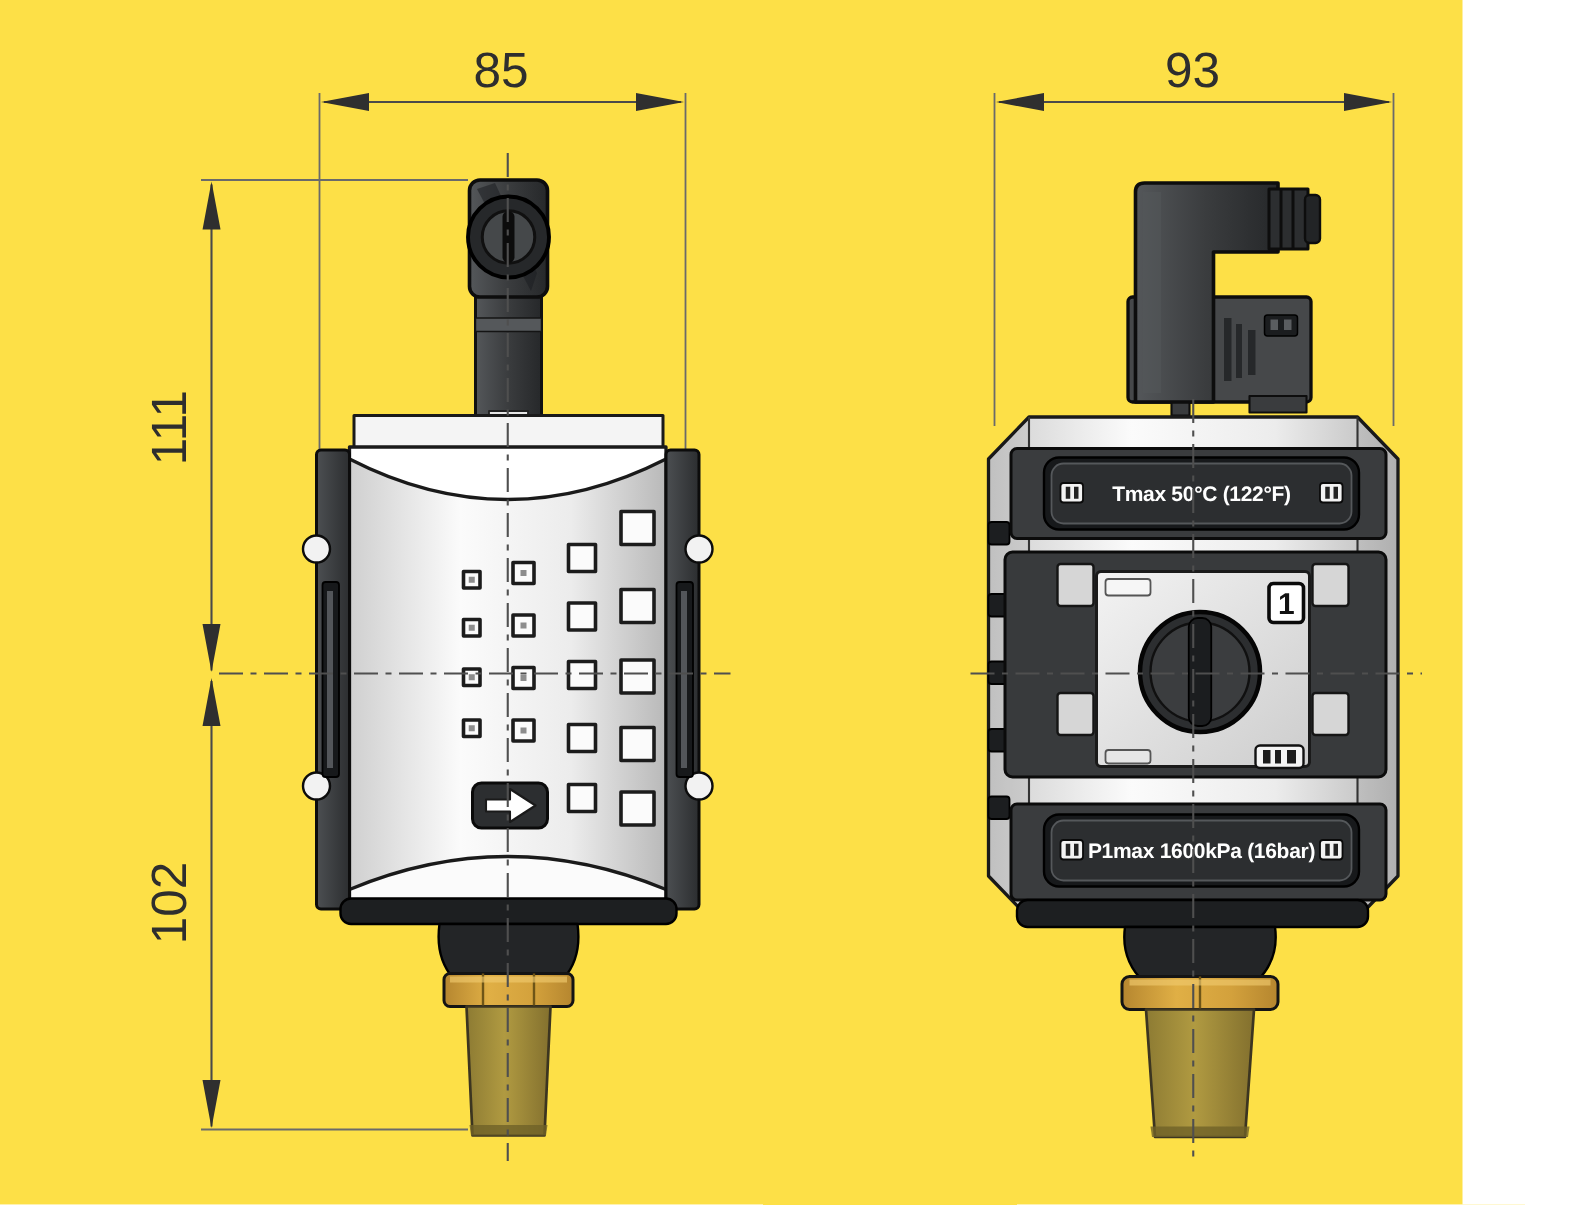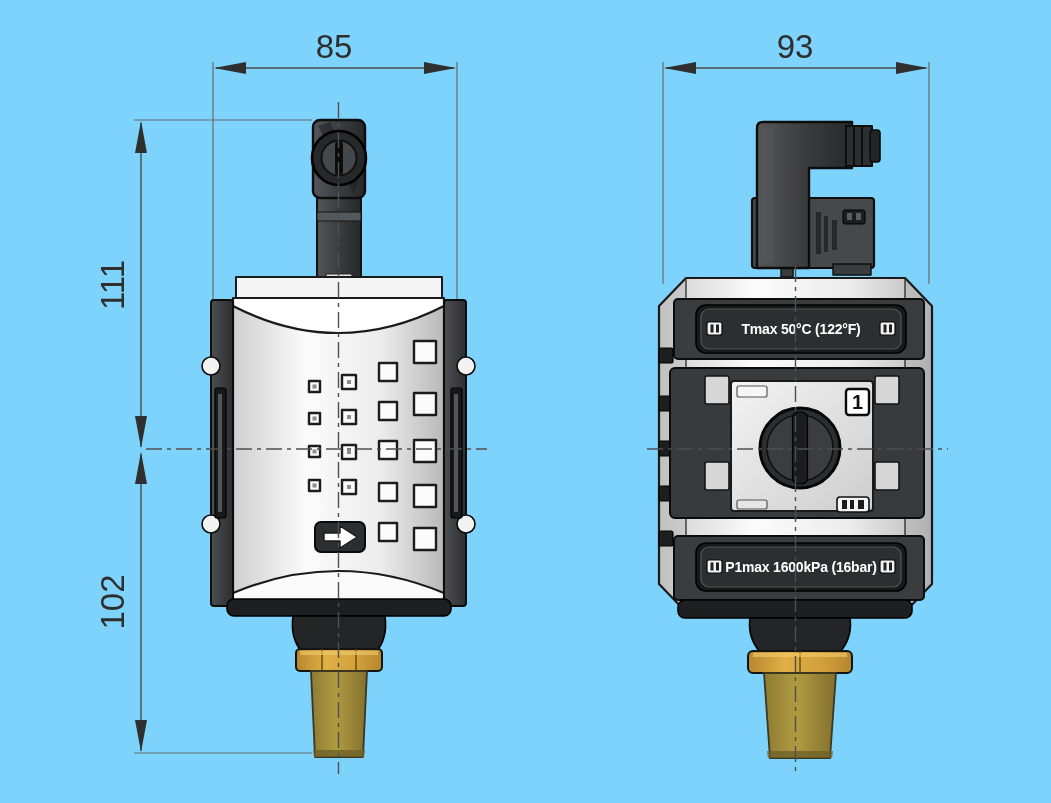--- a/index.html
+++ b/index.html
@@ -1,19 +1,19 @@
 <!DOCTYPE html>
 <html><head>
 <meta charset="utf-8">
 <style>
   html,body{margin:0;padding:0;background:#ffffff;}
   .page{
     position:relative;
-    width:1051px;height:803px;
-    background:#7dd3fc;
+    width:975px;height:803px;
+    background:#fde047;
     overflow:hidden;
     font-family:"Liberation Sans", sans-serif;
   }
   svg{display:block;}
   text{font-family:"Liberation Sans", sans-serif;}
   .dim-text{fill:#2e2e2e;font-size:33px;font-weight:400;}
   .plate-text{fill:#ffffff;font-size:14px;font-weight:700;letter-spacing:-0.2px;}
   .badge-text{fill:#111;font-size:20px;font-weight:700;}
   .ce-text{fill:#1d1f20;font-size:9px;font-weight:700;}
 </style>

